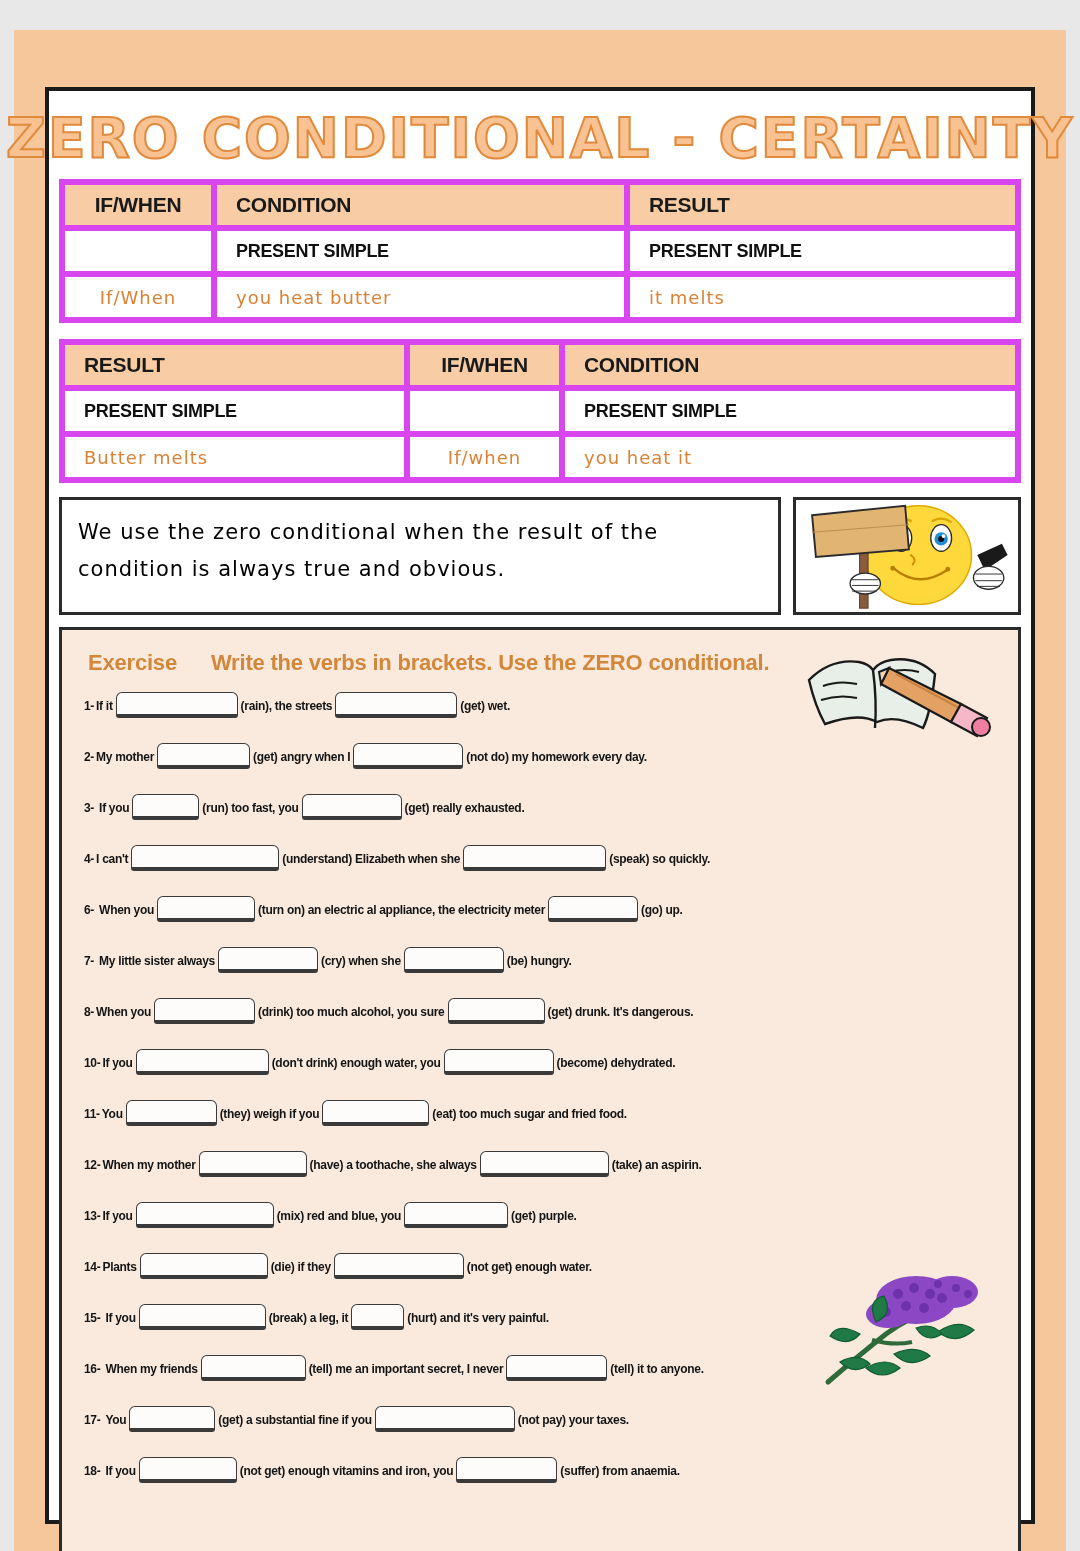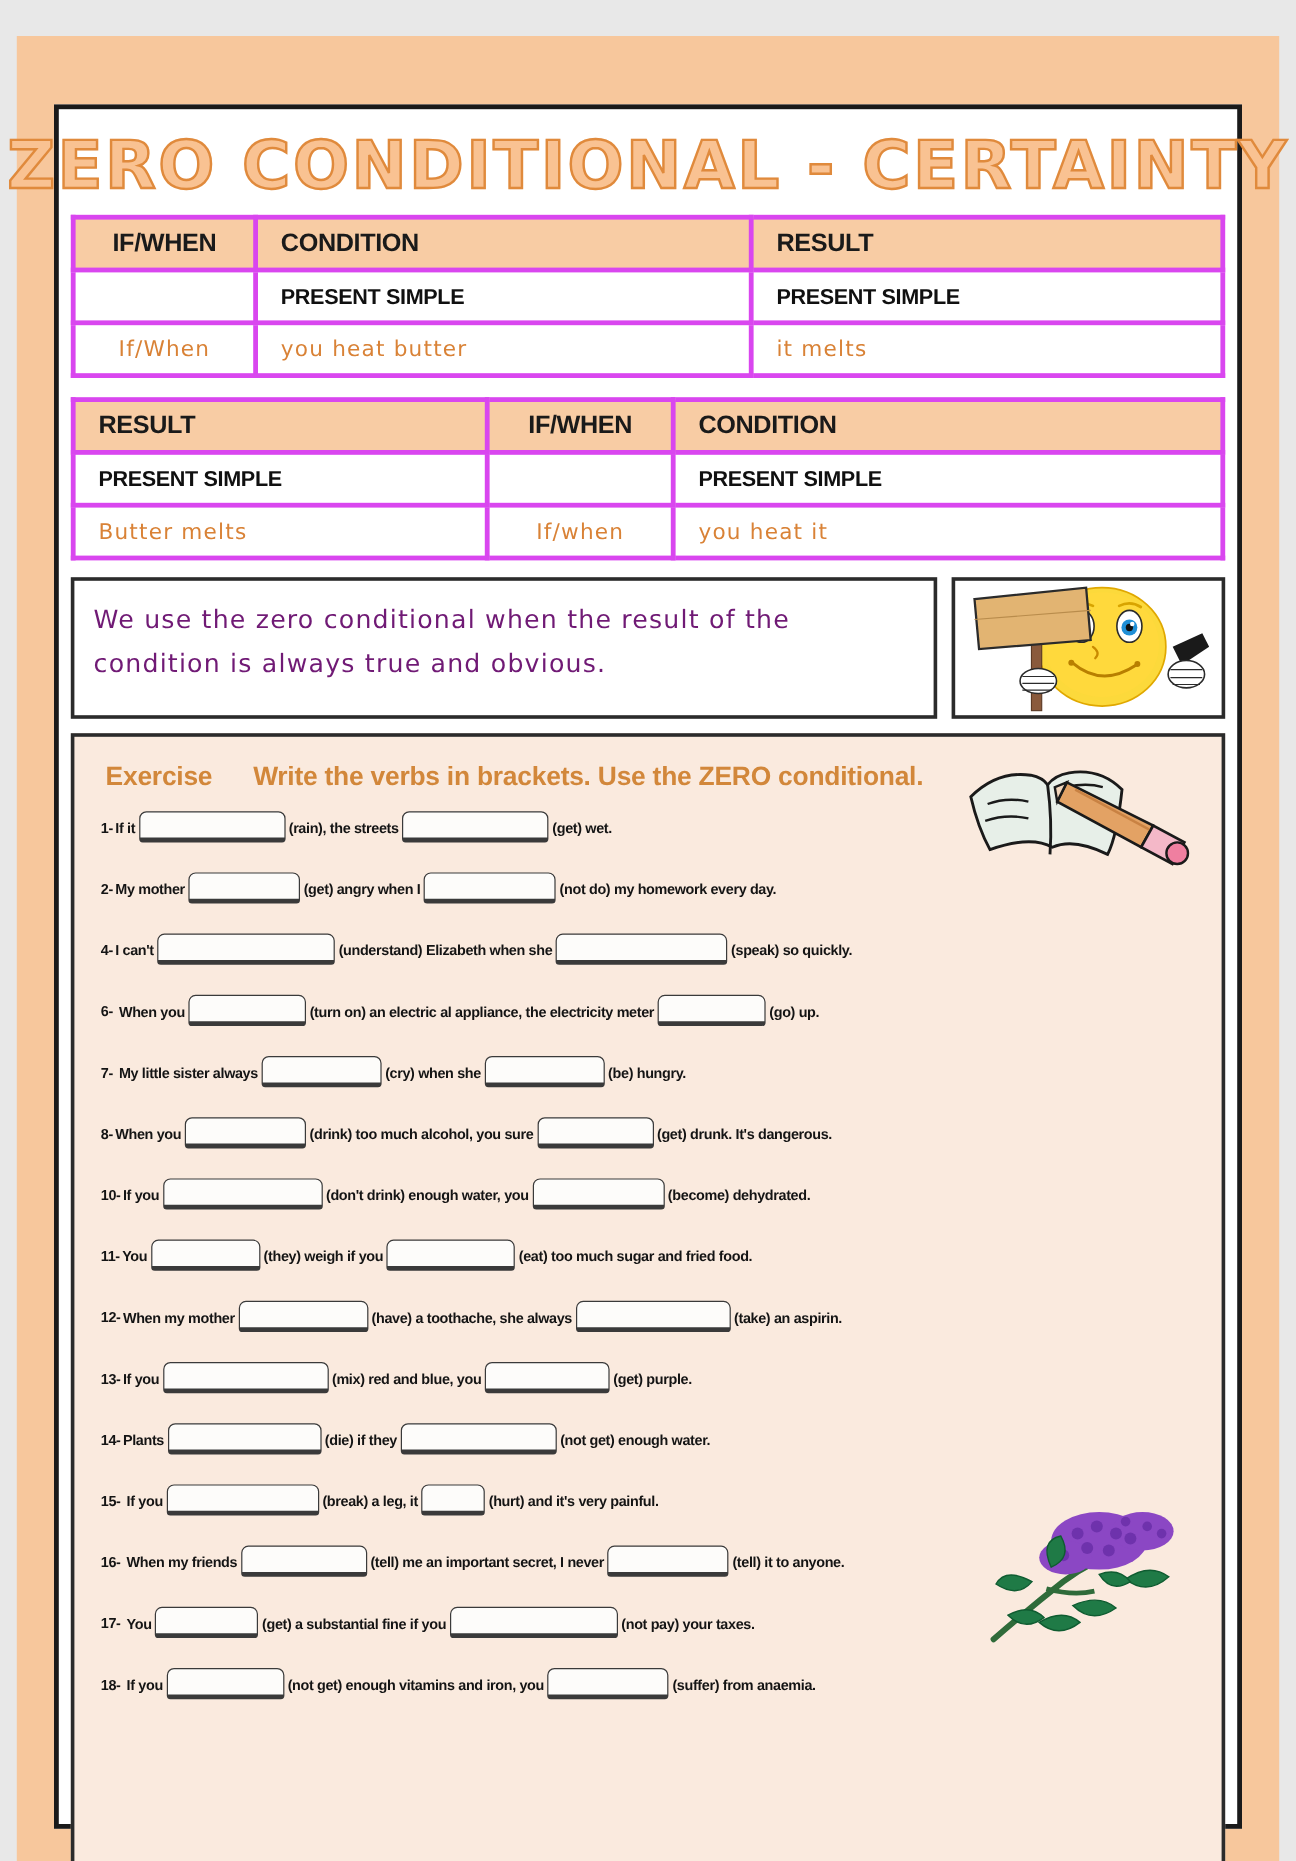--- a/index.html
+++ b/index.html
@@ -53,21 +53,21 @@
   }
 
   
   table.gt{
     width:100%;
     border-collapse:collapse;
     table-layout:fixed;
     margin-bottom:0;
   }
   table.gt td{
-    border:4px solid #d946ef;
+    border:6px solid #d946ef;
     padding:5px 19px;
     height:30px;
     vertical-align:middle;
     background:#ffffff;
   }
   table.gt tr.head td{
     background:#f8cca4;
     font-weight:bold;
     font-size:21px;
     color:#1a1a1a;
@@ -98,21 +98,21 @@
   }
   .exp-box{
     flex:1;
     border:3px solid #2b2b2b;
     background:#ffffff;
     padding:14px 16px;
     box-sizing:border-box;
     font-family:"DejaVu Sans", sans-serif;
     font-size:21px;
     line-height:1.75;
-    color:#701a75;
+    color:#000000;
     letter-spacing:1px;
   }
   .exp-img{
     width:228px;
     border:3px solid #2b2b2b;
     background:#ffffff;
     box-sizing:border-box;
     position:relative;
     overflow:hidden;
   }
@@ -339,20 +339,21 @@
           </svg>
         </div>
 
         <div class="ex-head">
           <span class="lbl">Exercise</span><span>Write the verbs in brackets. Use the ZERO conditional.</span>
         </div>
 
         <div id="items">
             <div class="q"><span class="num">1-</span><span>If it</span><span class="blank" style="width: 122px;"></span><span>(rain), the streets</span><span class="blank" style="width: 122px;"></span><span>(get) wet.</span></div>
             <div class="q"><span class="num">2-</span><span>My mother</span><span class="blank" style="width: 93px;"></span><span>(get) angry when I</span><span class="blank" style="width: 110px;"></span><span>(not do) my homework every day.</span></div>
+            <div class="q"><span class="num">3- </span><span>If you</span><span class="blank" style="width: 67px;"></span><span>(run) too fast, you</span><span class="blank" style="width: 100px;"></span><span>(get) really exhausted.</span></div>
             <div class="q"><span class="num">4-</span><span>I can't</span><span class="blank" style="width: 148px;"></span><span>(understand) Elizabeth when she</span><span class="blank" style="width: 143px;"></span><span>(speak) so quickly.</span></div>
             <div class="q"><span class="num">6- </span><span>When you</span><span class="blank" style="width: 98px;"></span><span>(turn on) an electric al appliance, the electricity meter</span><span class="blank" style="width: 90px;"></span><span>(go) up.</span></div>
             <div class="q"><span class="num">7- </span><span>My little sister always</span><span class="blank" style="width: 100px;"></span><span>(cry) when she</span><span class="blank" style="width: 100px;"></span><span>(be) hungry.</span></div>
             <div class="q"><span class="num">8-</span><span>When you</span><span class="blank" style="width: 101px;"></span><span>(drink) too much alcohol, you sure</span><span class="blank" style="width: 97px;"></span><span>(get) drunk. It's dangerous.</span></div>
             <div class="q"><span class="num">10-</span><span>If you</span><span class="blank" style="width: 133px;"></span><span>(don't drink) enough water, you</span><span class="blank" style="width: 110px;"></span><span>(become) dehydrated.</span></div>
             <div class="q"><span class="num">11-</span><span>You</span><span class="blank" style="width: 91px;"></span><span>(they) weigh if you</span><span class="blank" style="width: 107px;"></span><span>(eat) too much sugar and fried food.</span></div>
             <div class="q"><span class="num">12-</span><span>When my mother</span><span class="blank" style="width: 108px;"></span><span>(have) a toothache, she always</span><span class="blank" style="width: 129px;"></span><span>(take) an aspirin.</span></div>
             <div class="q"><span class="num">13-</span><span>If you</span><span class="blank" style="width: 138px;"></span><span>(mix) red and blue, you</span><span class="blank" style="width: 104px;"></span><span>(get) purple.</span></div>
             <div class="q"><span class="num">14-</span><span>Plants</span><span class="blank" style="width: 128px;"></span><span>(die) if they</span><span class="blank" style="width: 130px;"></span><span>(not get) enough water.</span></div>
             <div class="q"><span class="num">15- </span><span>If you</span><span class="blank" style="width: 127px;"></span><span>(break) a leg, it</span><span class="blank" style="width: 53px;"></span><span>(hurt) and it's very painful.</span></div>

